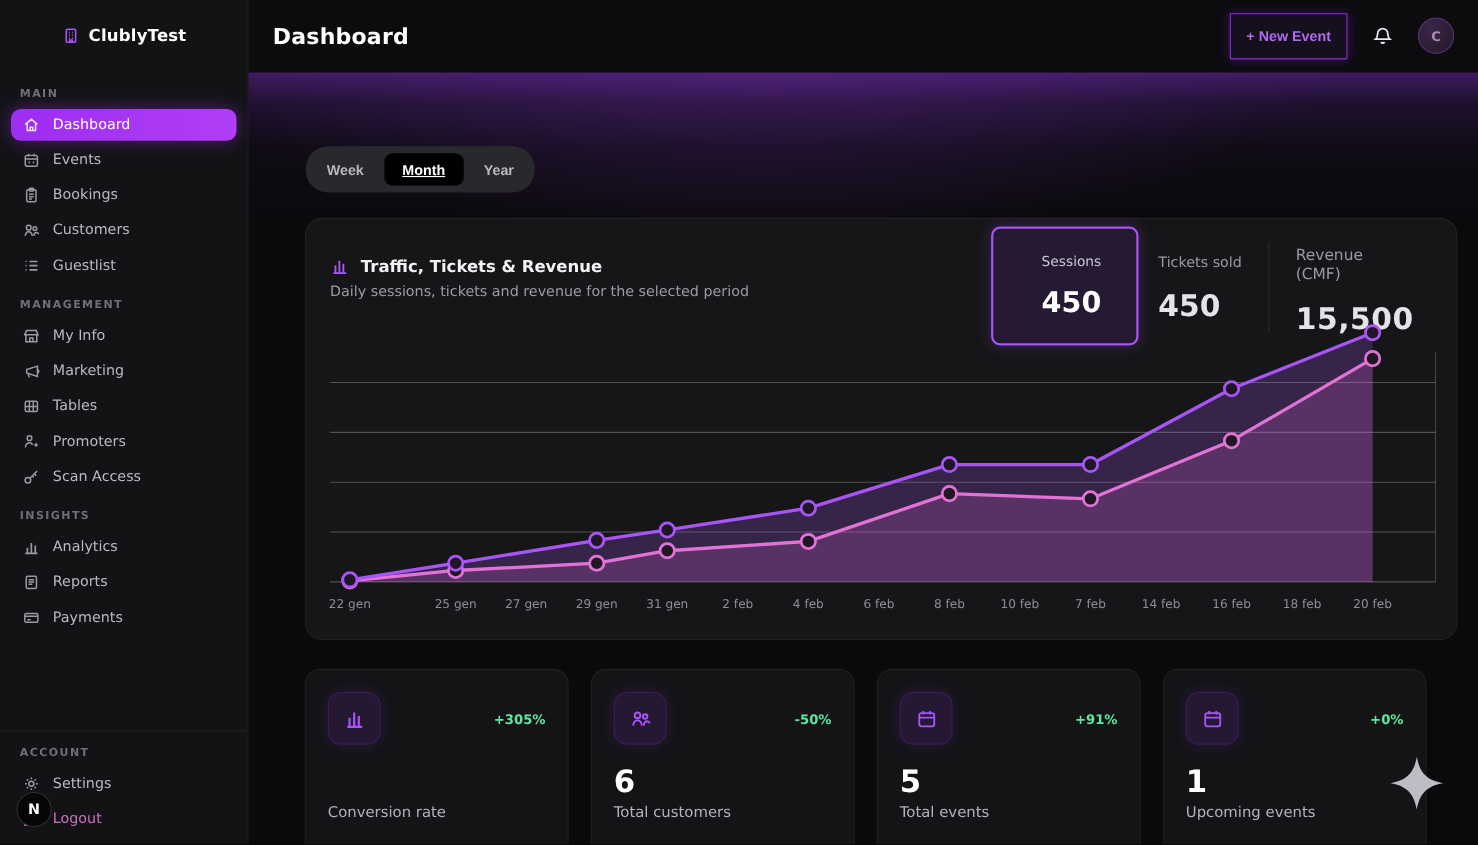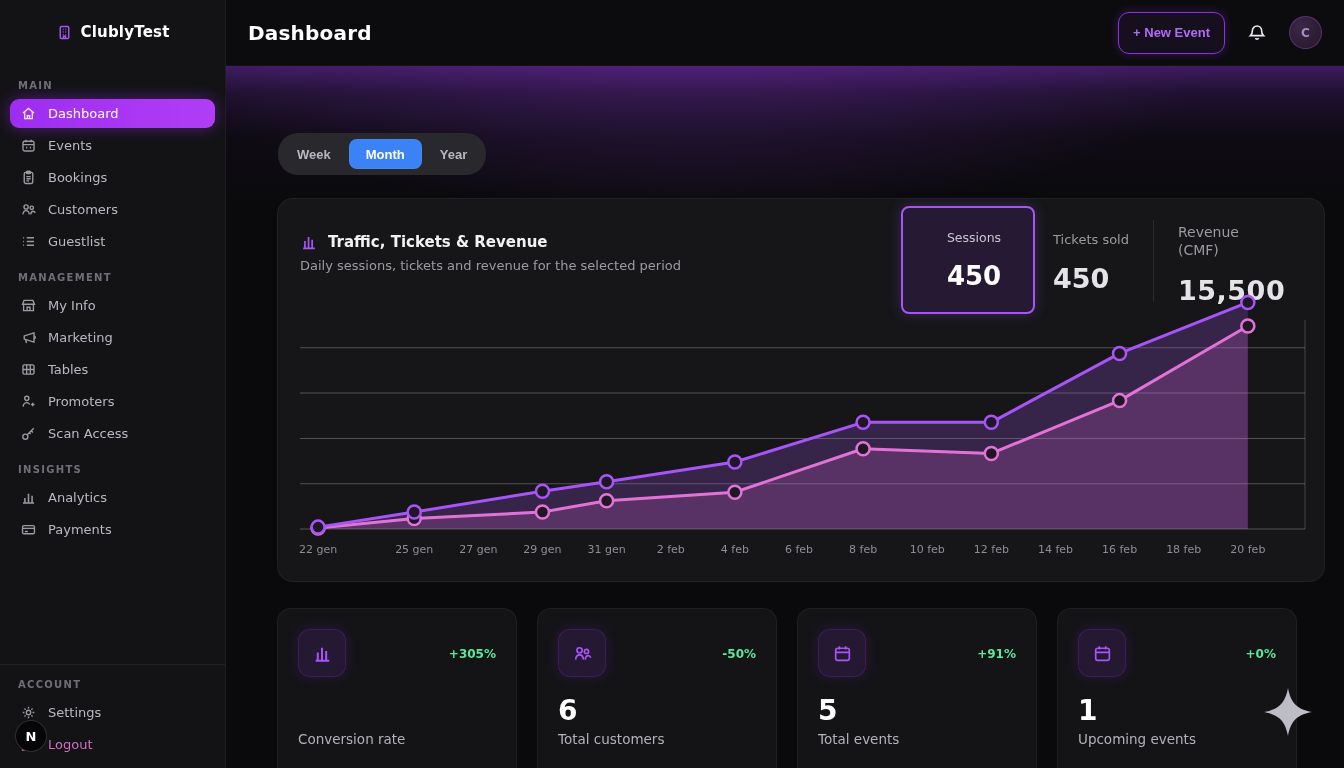--- a/index.html
+++ b/index.html
@@ -26,39 +26,39 @@
                  padding:4px 10px 0;}
   .cursor-badge{position:absolute;left:15px;bottom:16px;width:30px;height:30px;border-radius:50%;
                 background:#060608;border:1px solid rgba(255,255,255,.16);display:flex;align-items:center;
                 justify-content:center;font-size:13px;font-weight:bold;color:#fff;z-index:9;}
 
   
   .header{position:absolute;left:225px;top:0;right:0;height:65px;background:#0c0c0f;
           border-bottom:1px solid rgba(255,255,255,.03);display:flex;align-items:center;z-index:4;}
   .page-title{margin-left:23px;font-size:20px;font-weight:bold;color:#fff;letter-spacing:.2px;}
   .header-right{margin-left:auto;display:flex;align-items:center;gap:22px;margin-right:22px;}
-  .new-event-btn{height:42px;padding:0 14px;border-radius:11px;border:1.5px solid #8f2fe0;
+  .new-event-btn{height:42px;padding:0 14px;border-radius:1px;border:1.5px solid #8f2fe0;
                  background:rgba(147,51,234,.07);color:#b06cf2;font-size:13px;font-weight:bold;
                  display:flex;align-items:center;box-shadow:0 0 10px rgba(147,51,234,.30);cursor:pointer;}
   .bell{width:20px;height:20px;color:#eceaf0;cursor:pointer;}
   .avatar{width:31px;height:31px;border-radius:50%;background:radial-gradient(circle at 35% 30%,#3b2748,#241726);
           border:1px solid rgba(168,85,247,.35);display:flex;align-items:center;justify-content:center;
           font-size:12px;font-weight:bold;color:#a88fb8;cursor:pointer;}
 
   
   .main{position:absolute;left:225px;top:65px;right:0;bottom:0;background:#0a0a0c;overflow:hidden;}
   .main::before{content:"";position:absolute;inset:0;pointer-events:none;
      background:linear-gradient(180deg,rgba(116,44,182,.50) 0%,rgba(104,40,168,.22) 4%,rgba(60,25,100,.10) 10%,transparent 20%),
                 radial-gradient(760px 260px at 42% -4%,rgba(150,60,225,.28),transparent 70%);}
 
   .period-toggle{position:absolute;left:53px;top:68px;height:36px;background:#28282d;border-radius:20px;
                  display:flex;align-items:center;padding:3px;gap:2px;z-index:2;}
   .period-btn{height:30px;padding:0 16px;border-radius:8px;font-size:13px;font-weight:bold;color:#b7b7bf;
               display:flex;align-items:center;cursor:pointer;background:transparent;border:none;}
-  .period-btn.selected{background:#3b82f6;color:#fff;border:1px solid rgba(255,255,255,.05);}
+  .period-btn.selected{background:#000000;color:#fff;border:1px solid rgba(255,255,255,.05);text-decoration:underline;}
 
   
   .chart-card{position:absolute;left:52px;top:133px;width:1046px;height:382px;background:#161619;
               border:1px solid rgba(255,255,255,.05);border-radius:16px;z-index:2;}
   .chart-head{position:absolute;left:22px;top:34px;}
   .chart-title-row{display:flex;align-items:center;gap:10px;}
   .chart-title-icon{width:18px;height:18px;color:#a855f7;}
   .chart-title{font-size:15px;font-weight:bold;color:#f2f2f5;}
   .chart-subtitle{margin-top:7px;font-size:13px;color:#9b9ba3;}
 
@@ -213,20 +213,29 @@
 
       <div class="nav-label">INSIGHTS</div>
 
       <div class="nav-item">
         <span class="ico">
             <svg viewBox="0 0 20 20" fill="none" stroke="currentColor" stroke-width="1.8">
               <path d="M3.5 16.5h13M5.8 16V10.5M10 16V5.5M14.2 16V8"></path>
             </svg>
           </span>
         <span>Analytics</span>
+      </div>
+      <div class="nav-item">
+        <span class="ico">
+            <svg viewBox="0 0 20 20" fill="none" stroke="currentColor" stroke-width="1.6">
+              <rect x="4.5" y="3.5" width="11" height="13" rx="1.6"></rect>
+              <path d="M7 7h6M7 9.5h6M7 12h4"></path>
+            </svg>
+          </span>
+        <span>Reports</span>
       </div>
       <div class="nav-item">
         <span class="ico">
             <svg viewBox="0 0 20 20" fill="none" stroke="currentColor" stroke-width="1.6">
               <rect x="3" y="5.5" width="14" height="9.5" rx="1.6"></rect>
               <path d="M3 8.6h14M5.8 12.3h3.4"></path>
             </svg>
           </span>
         <span>Payments</span>
       </div>
@@ -343,21 +352,21 @@
           <span style="left: 1.79104%;">22 gen</span>
           <span style="left: 11.333%;">25 gen</span>
           <span style="left: 17.6943%;">27 gen</span>
           <span style="left: 24.0556%;">29 gen</span>
           <span style="left: 30.4169%;">31 gen</span>
           <span style="left: 36.7782%;">2 feb</span>
           <span style="left: 43.1395%;">4 feb</span>
           <span style="left: 49.5008%;">6 feb</span>
           <span style="left: 55.8621%;">8 feb</span>
           <span style="left: 62.2234%;">10 feb</span>
-          <span style="left: 68.5847%;">12 feb</span>
+          <span style="left: 68.5847%;">7 feb</span>
           <span style="left: 74.946%;">14 feb</span>
           <span style="left: 81.3073%;">16 feb</span>
           <span style="left: 87.6686%;">18 feb</span>
           <span style="left: 94.0299%;">20 feb</span>
         </div>
     </section>
 
     <div class="cards-row">
 
       <div class="sum-card">

